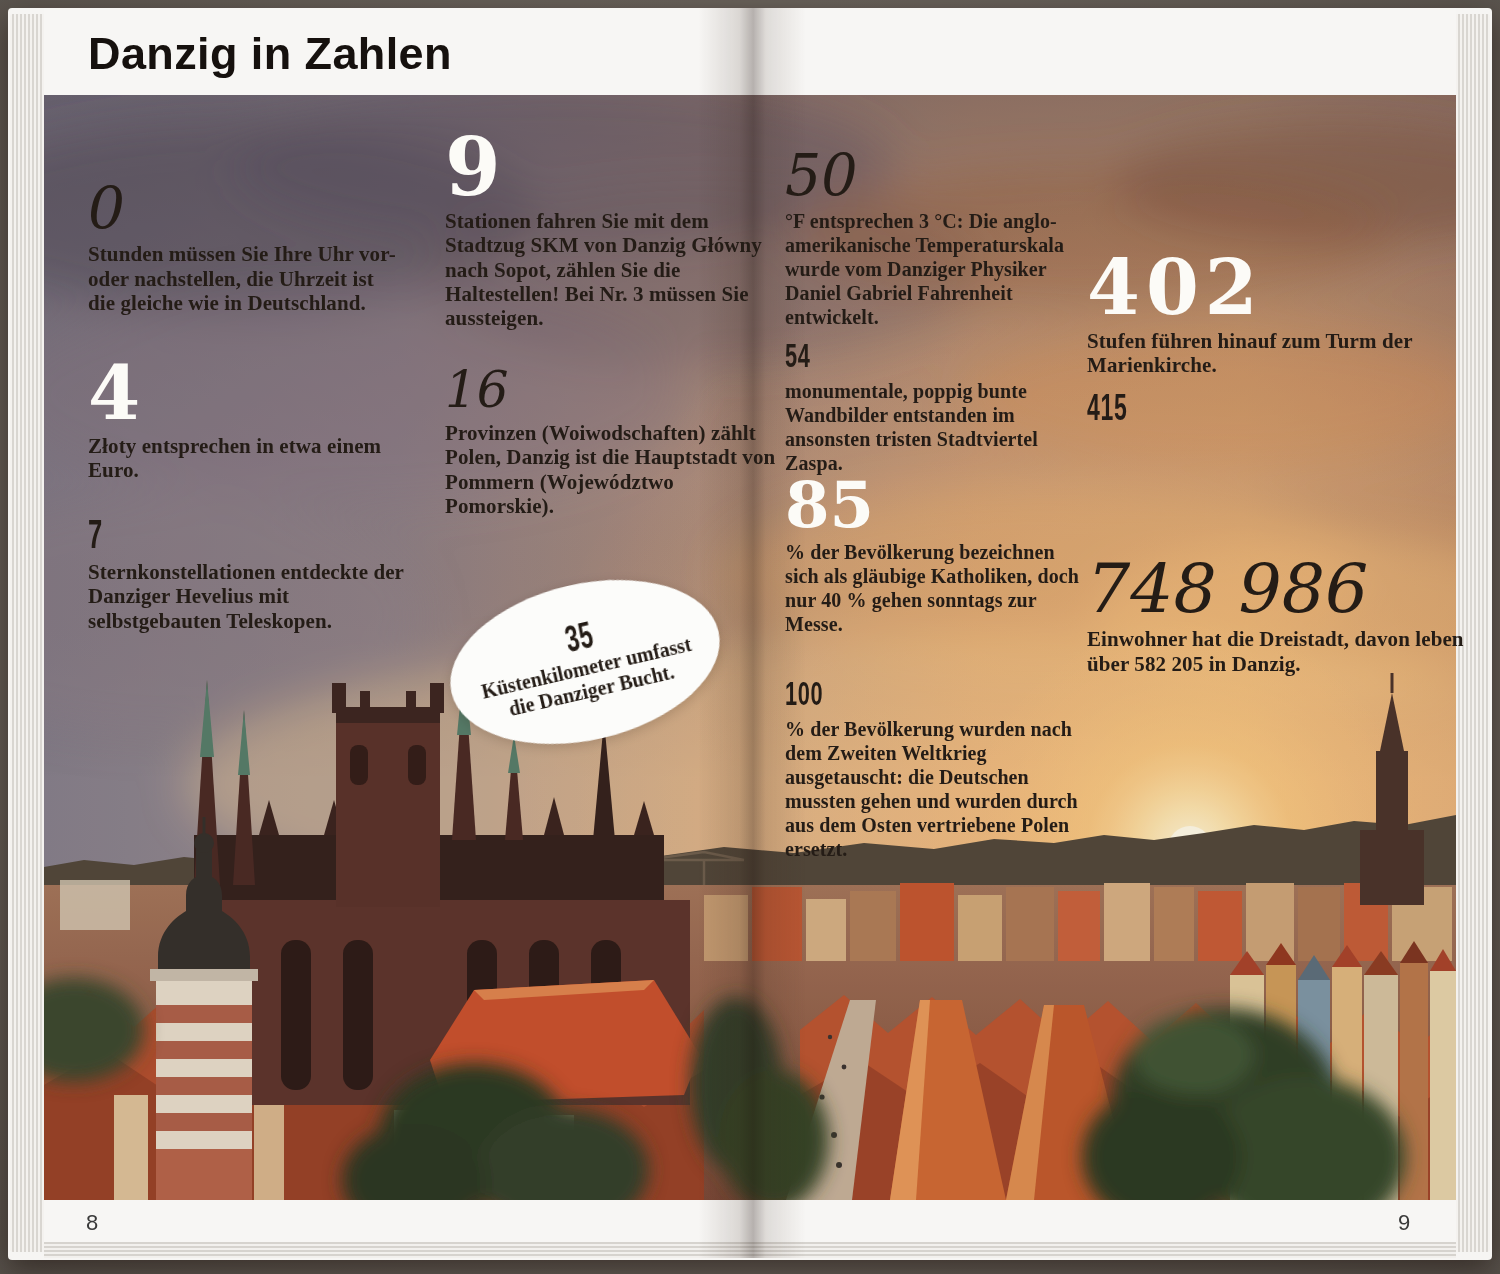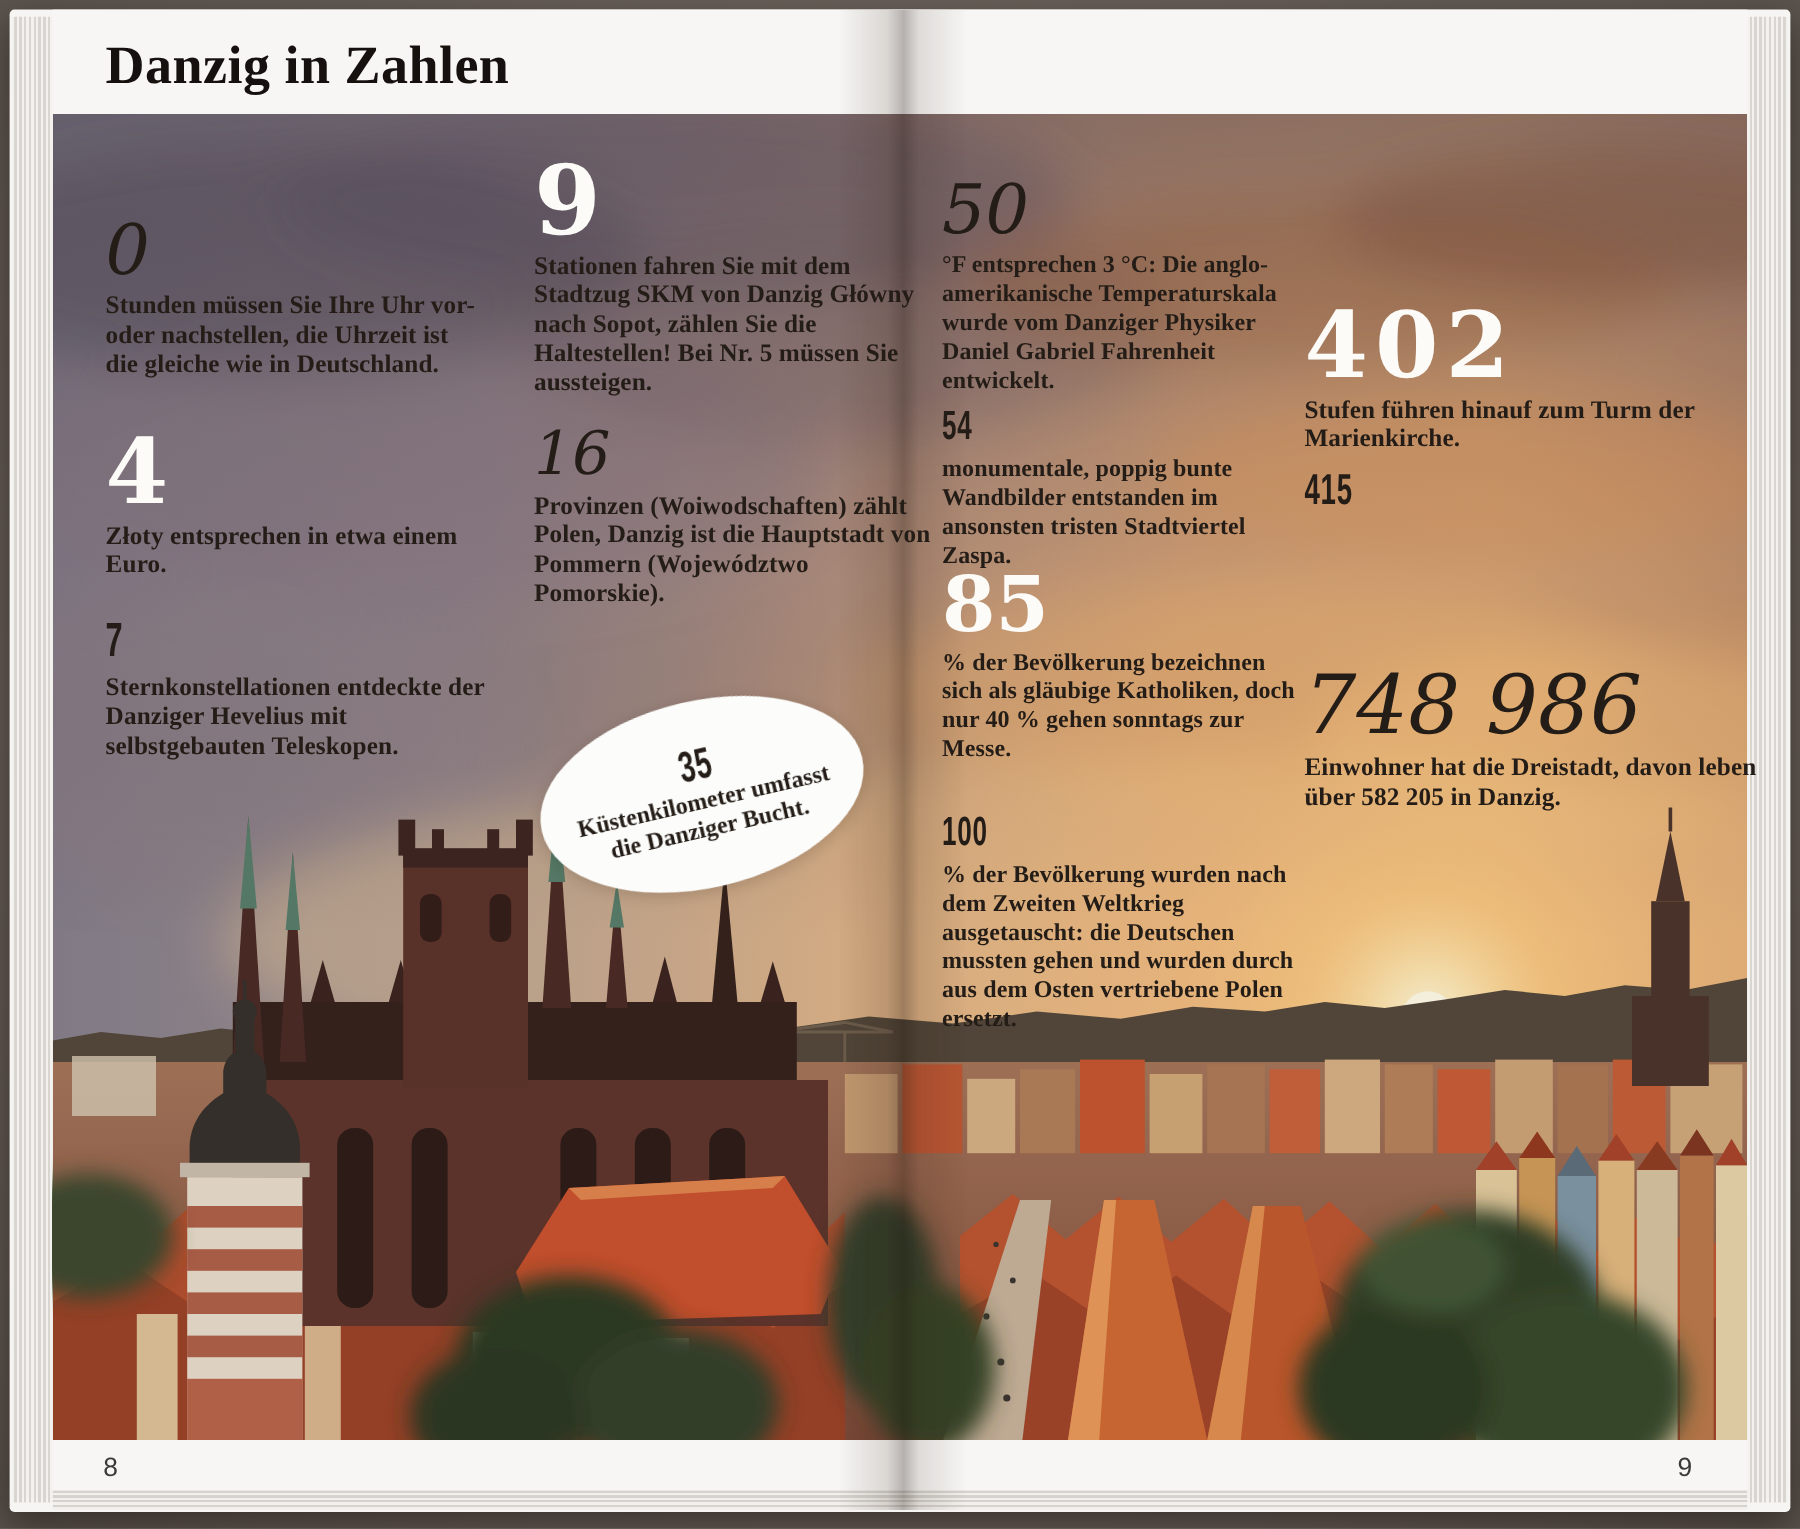--- a/index.html
+++ b/index.html
@@ -12,37 +12,37 @@
   .stack-left{left:10px;top:14px;width:34px;height:1238px;border-radius:3px 0 0 3px;}
   .stack-right{left:1456px;top:14px;width:34px;height:1238px;border-radius:0 3px 3px 0;}
   .stack-bottom{left:44px;top:1242px;width:1412px;height:16px;
          background:repeating-linear-gradient(0deg,#f2f0ed 0 2px,#d6d3ce 2px 4px);}
   .band-top{position:absolute;left:44px;top:8px;width:1412px;height:87px;background:#f7f6f4;}
   .band-bottom{position:absolute;left:44px;top:1198px;width:1412px;height:44px;background:#f7f6f4;}
   .photo{position:absolute;left:44px;top:95px;width:1412px;height:1105px;overflow:hidden;}
   .photo svg{display:block;width:100%;height:100%;}
   .gutter{position:absolute;left:698px;top:8px;width:108px;height:1250px;z-index:3;pointer-events:none;
      background:linear-gradient(90deg,rgba(40,24,16,0) 0%,rgba(50,30,20,.14) 38%,rgba(32,18,12,.30) 51%,rgba(50,30,20,.12) 63%,rgba(40,24,16,0) 100%);}
-  .title{position:absolute;left:88px;top:28px;z-index:4;font-family:Liberation Serif, serif;
+  .title{position:absolute;left:88px;top:28px;z-index:4;font-family:Liberation Sans, sans-serif;
      font-weight:600;font-size:45px;color:#16110e;letter-spacing:.4px;}
   .pn{position:absolute;top:1210px;z-index:4;font-size:22px;color:#3a3a3a;}
   .pn-left{left:86px;} .pn-right{left:1398px;}
   .stat{position:absolute;z-index:4;color:#241c16;}
   .stat .txt{font-family:"Liberation Serif",serif;font-weight:700;font-size:21px;line-height:1.16;margin-top:8px;
      letter-spacing:.1px;}
   .num{display:block;}
   .num-white{font-family:"DejaVu Serif",serif;font-weight:700;color:#fcfbf7;line-height:.85;}
   .num-italic{font-family:"DejaVu Serif",serif;font-style:italic;font-weight:500;color:#241c16;line-height:.9;}
   .num-cond{font-family:"Liberation Sans",sans-serif;font-weight:600;color:#241c16;line-height:.9;
      display:inline-block;transform:scaleX(.64);transform-origin:0 100%;letter-spacing:1px;}
   
   .s-hours{left:88px;top:182px;width:312px;} .s-hours .num{font-size:58px;}
   .s-stations{left:445px;top:133px;width:332px;} .s-stations .num{font-size:80px;}
   .s-zloty{left:88px;top:362px;width:312px;} .s-zloty .num{font-size:75px;}
-  .s-provinces{left:445px;top:356px;width:332px;} .s-provinces .num{font-size:50px;}
+  .s-provinces{left:445px;top:368px;width:332px;} .s-provinces .num{font-size:50px;}
   .s-constellations{left:88px;top:516px;width:318px;} .s-constellations .num{font-size:40px;}
   .s-fahrenheit{left:785px;top:150px;width:292px;} .s-fahrenheit .num{font-size:57px;}
   .s-fahrenheit .txt,.s-murals .txt,.s-catholics .txt,.s-exchange .txt{font-size:20px;line-height:1.2;}
   .s-murals{left:785px;top:340px;width:292px;} .s-murals .num{font-size:34px;}
   .s-catholics{left:785px;top:478px;width:302px;} .s-catholics .num{font-size:64px;}
   .s-exchange{left:785px;top:678px;width:302px;} .s-exchange .num{font-size:34px;}
   .s-steps{left:1087px;top:256px;width:372px;} .s-steps .num{font-size:76px;letter-spacing:6px;}
   .s-area{left:1087px;top:392px;width:372px;} .s-area .num{font-size:36px;}
   .s-inhabitants{left:1087px;top:530px;width:378px;} .s-inhabitants .num{font-size:68px;margin-top:28px;}
   .badge{position:absolute;left:448px;top:584px;width:274px;height:156px;z-index:4;background:#fcfcfa;
@@ -265,21 +265,21 @@
 
   <div class="title">Danzig in Zahlen</div>
 
   <div class="stat s-hours">
     <span class="num num-italic">0</span>
     <div class="txt">Stunden müssen Sie Ihre Uhr vor- oder nachstellen, die Uhrzeit ist die gleiche wie in Deutschland.</div>
   </div>
 
   <div class="stat s-stations">
     <span class="num num-white">9</span>
-    <div class="txt">Stationen fahren Sie mit dem Stadtzug SKM von Danzig Główny nach Sopot, zählen Sie die Haltestellen! Bei Nr. 5 müssen Sie aussteigen.</div>
+    <div class="txt">Stationen fahren Sie mit dem Stadtzug SKM von Danzig Główny nach Sopot, zählen Sie die Haltestellen! Bei Nr. 3 müssen Sie aussteigen.</div>
   </div>
 
   <div class="stat s-zloty">
     <span class="num num-white">4</span>
     <div class="txt">Złoty entsprechen in etwa einem Euro.</div>
   </div>
 
   <div class="stat s-provinces">
     <span class="num num-italic">16</span>
     <div class="txt">Provinzen (Woiwodschaften) zählt Polen, Danzig ist die Hauptstadt von Pommern (Województwo Pomorskie).</div>

